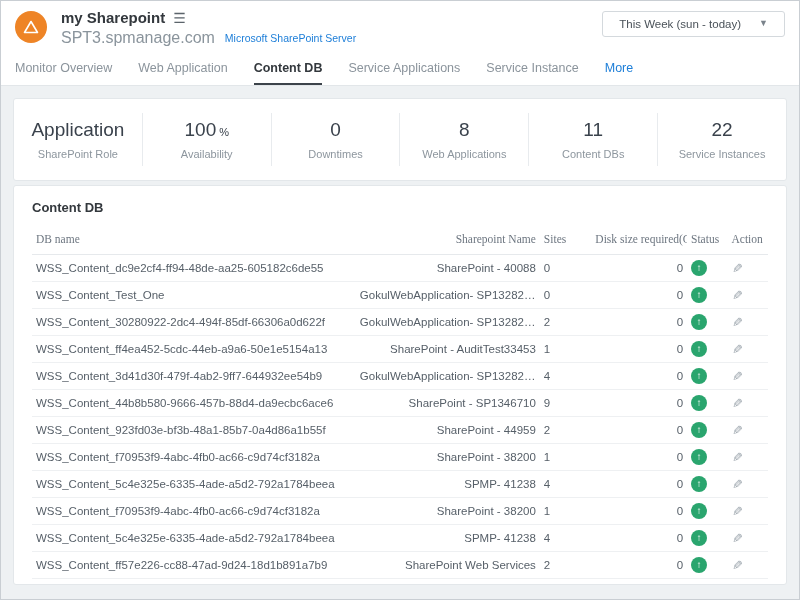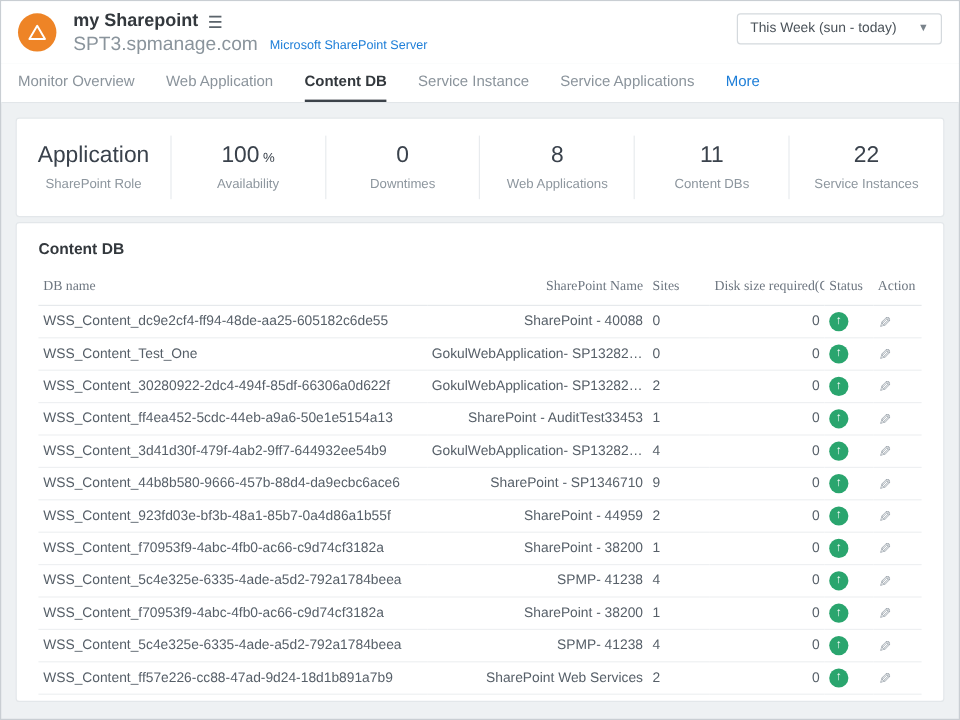--- a/index.html
+++ b/index.html
@@ -33,21 +33,21 @@
   .monitor-title { font-size:15px; font-weight:bold; color:#33383d; }
   .hamburger { font-size:14px; color:#5b646b; cursor:pointer; line-height:1; }
   .subtitle-row { display:flex; align-items:center; gap:10px; margin-top:3px; }
   .host-name { font-size:16px; color:#8a949c; }
   .server-link { font-size:10.5px; color:#1d7ed8; text-decoration:none; cursor:pointer; }
   .time-filter {
     margin-top:2px;
     border:1px solid #d4d9dd; border-radius:3px;
     background:#ffffff;
     font-size:11.5px; color:#4a5259;
-    padding:6px 10px;
+    padding:6px 16px;
     display:flex; gap:18px;
     cursor:pointer;
   }
   .caret { font-size:9px; color:#7a838b; }
 
   
   .tab-bar {
     background:#ffffff;
     border-bottom:1px solid #e2e6e9;
     display:flex; align-items:stretch; gap:26px;
@@ -142,22 +142,22 @@
     <div class="time-filter">
       <span>This Week (sun - today)</span>
       <span class="caret">▼</span>
     </div>
   </div>
 
   <div class="tab-bar">
     <div class="tab">Monitor Overview</div>
     <div class="tab">Web Application</div>
     <div class="tab active">Content DB</div>
+    <div class="tab">Service Applications</div>
     <div class="tab">Service Instance</div>
-    <div class="tab">Service Applications</div>
     <div class="tab accent">More</div>
   </div>
 
   <div class="page-body">
 
     <div class="card stats-card">
       <div class="stat">
         <div class="stat-value">Application</div>
         <div class="stat-label">SharePoint Role</div>
       </div>
@@ -192,21 +192,21 @@
           <col class="col-db">
             <col class="col-app">
             <col class="col-sites">
           <col class="col-disk">
             <col class="col-status">
             <col class="col-action">
         </colgroup>
         <thead>
           <tr>
             <th>DB name</th>
-            <th class="r">SharePoint Name</th>
+            <th class="r">Sharepoint Name</th>
             <th>Sites</th>
             <th class="r">Disk size required(GB)</th>
             <th>Status</th>
             <th>Action</th>
           </tr>
         </thead>
         <tbody>
             <tr>
               <td>WSS_Content_dc9e2cf4-ff94-48de-aa25-605182c6de55</td>
               <td class="r">SharePoint - 40088</td>

